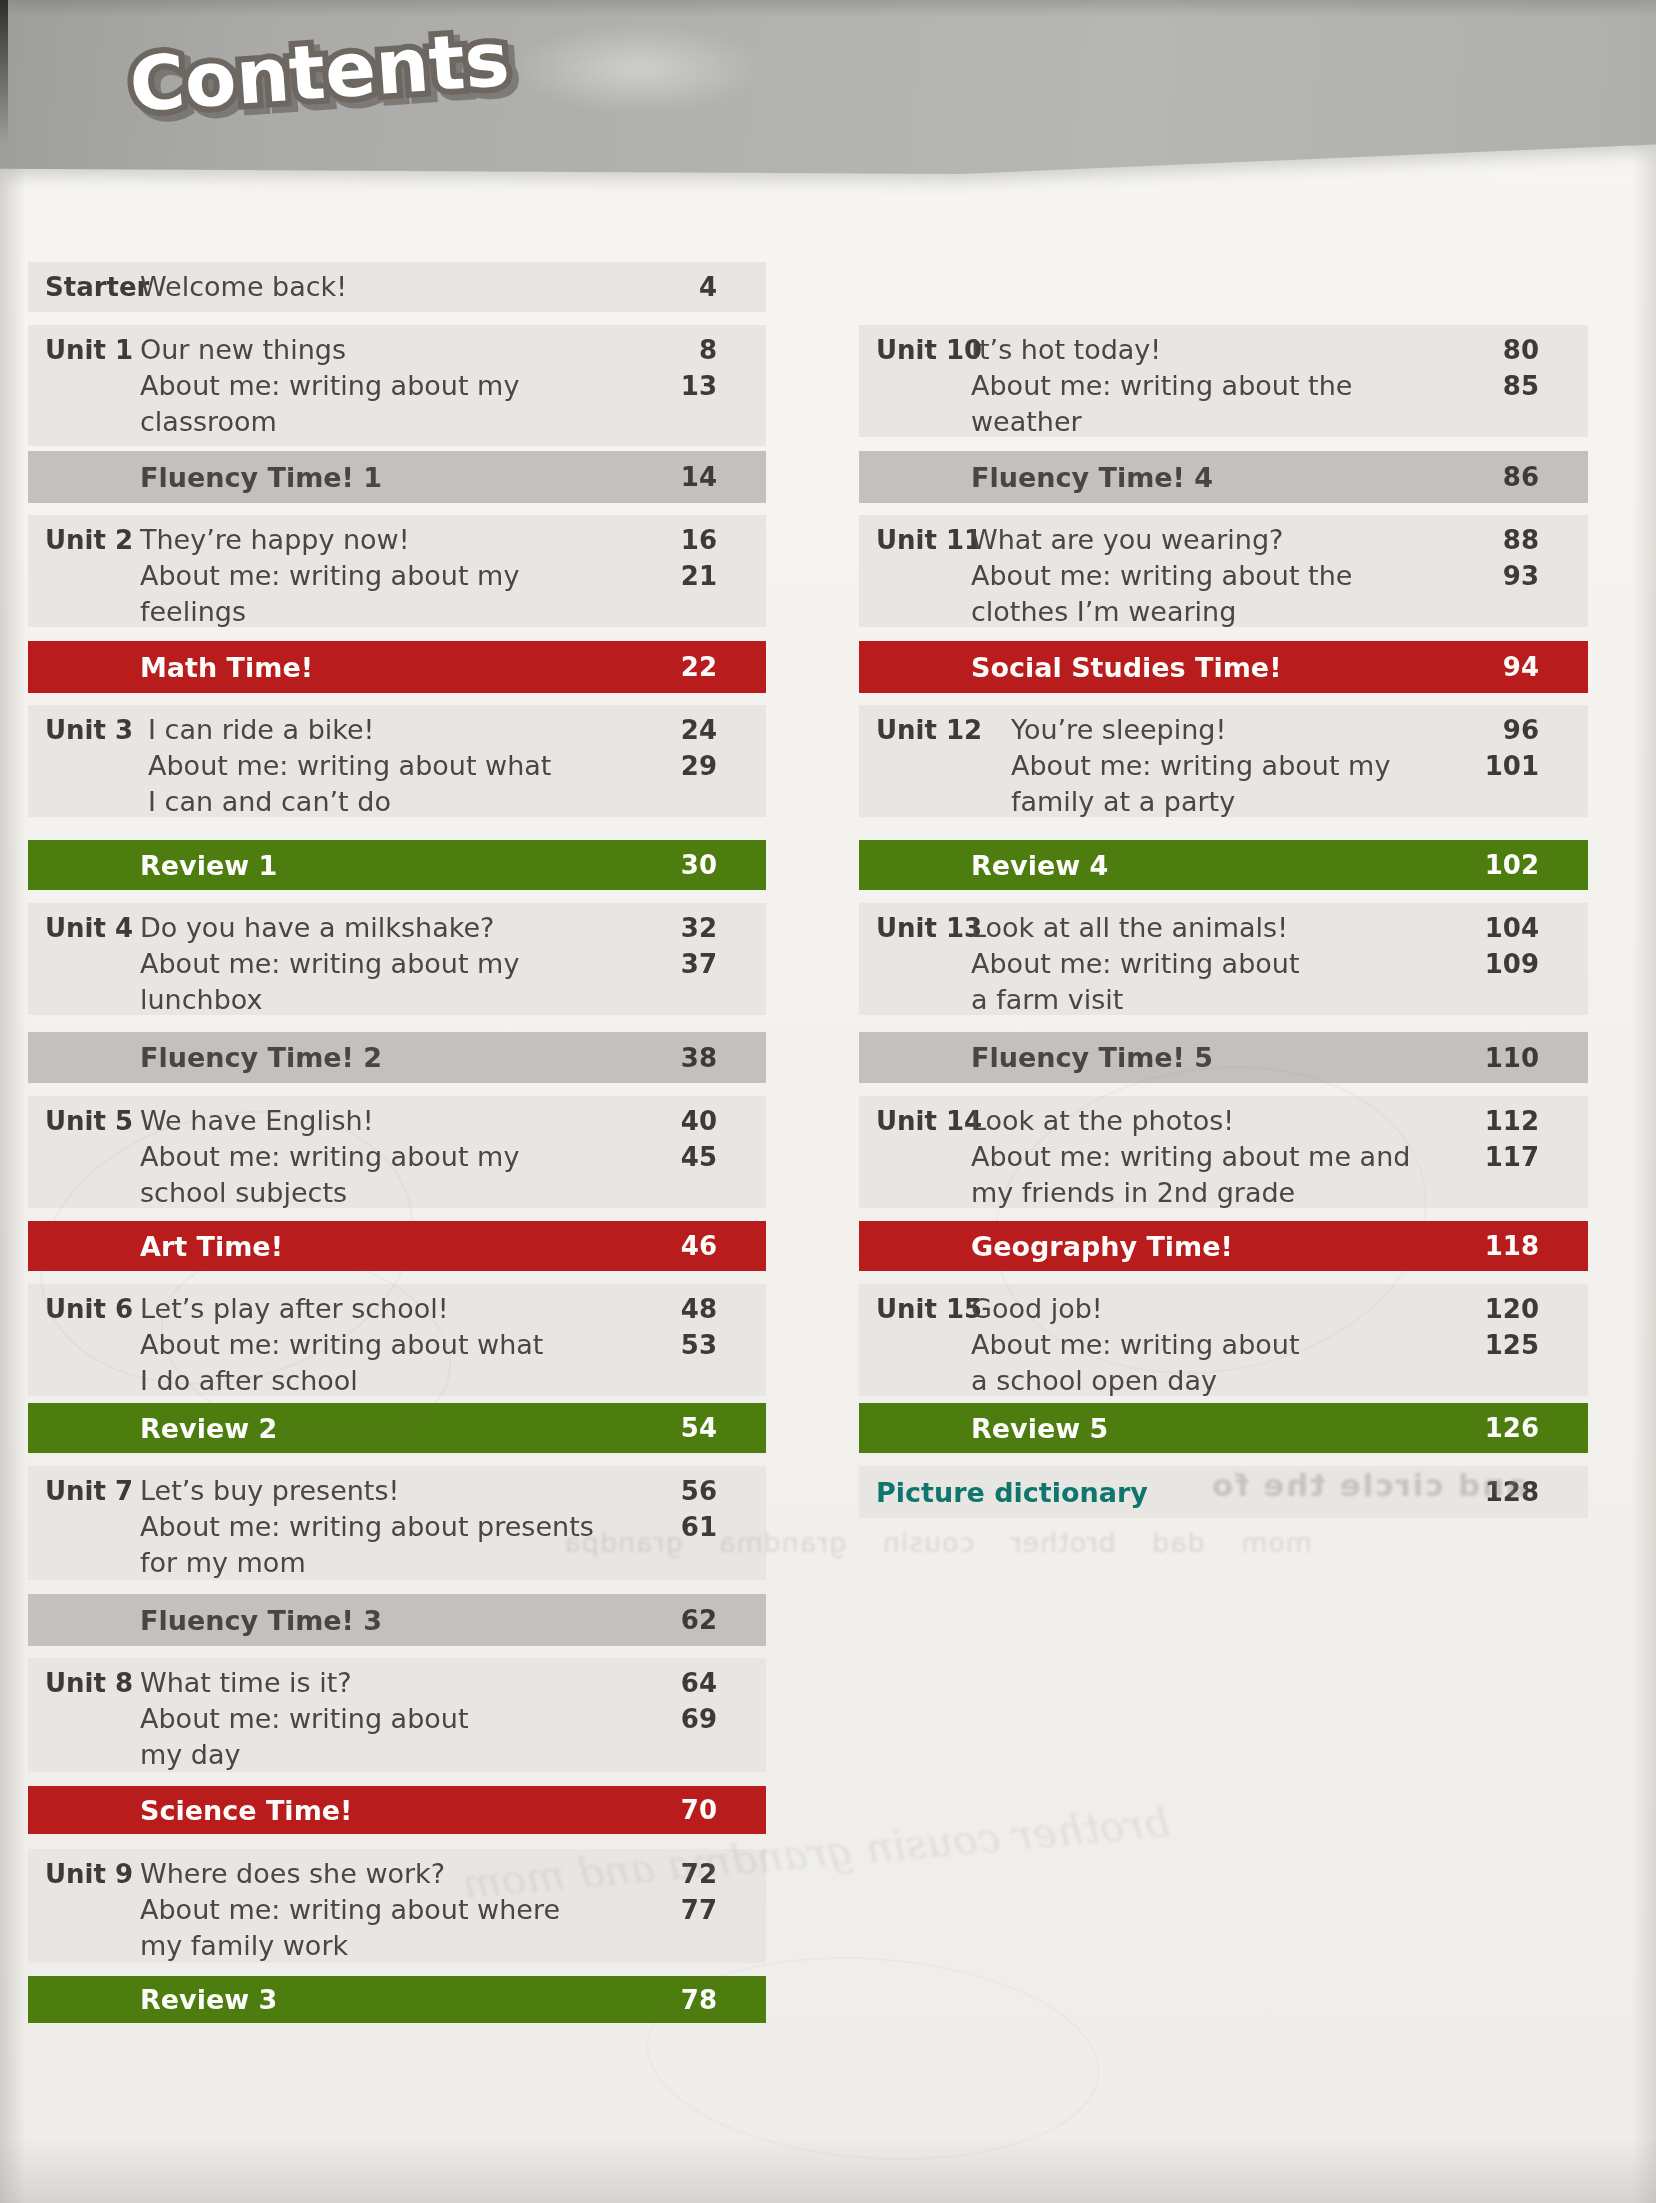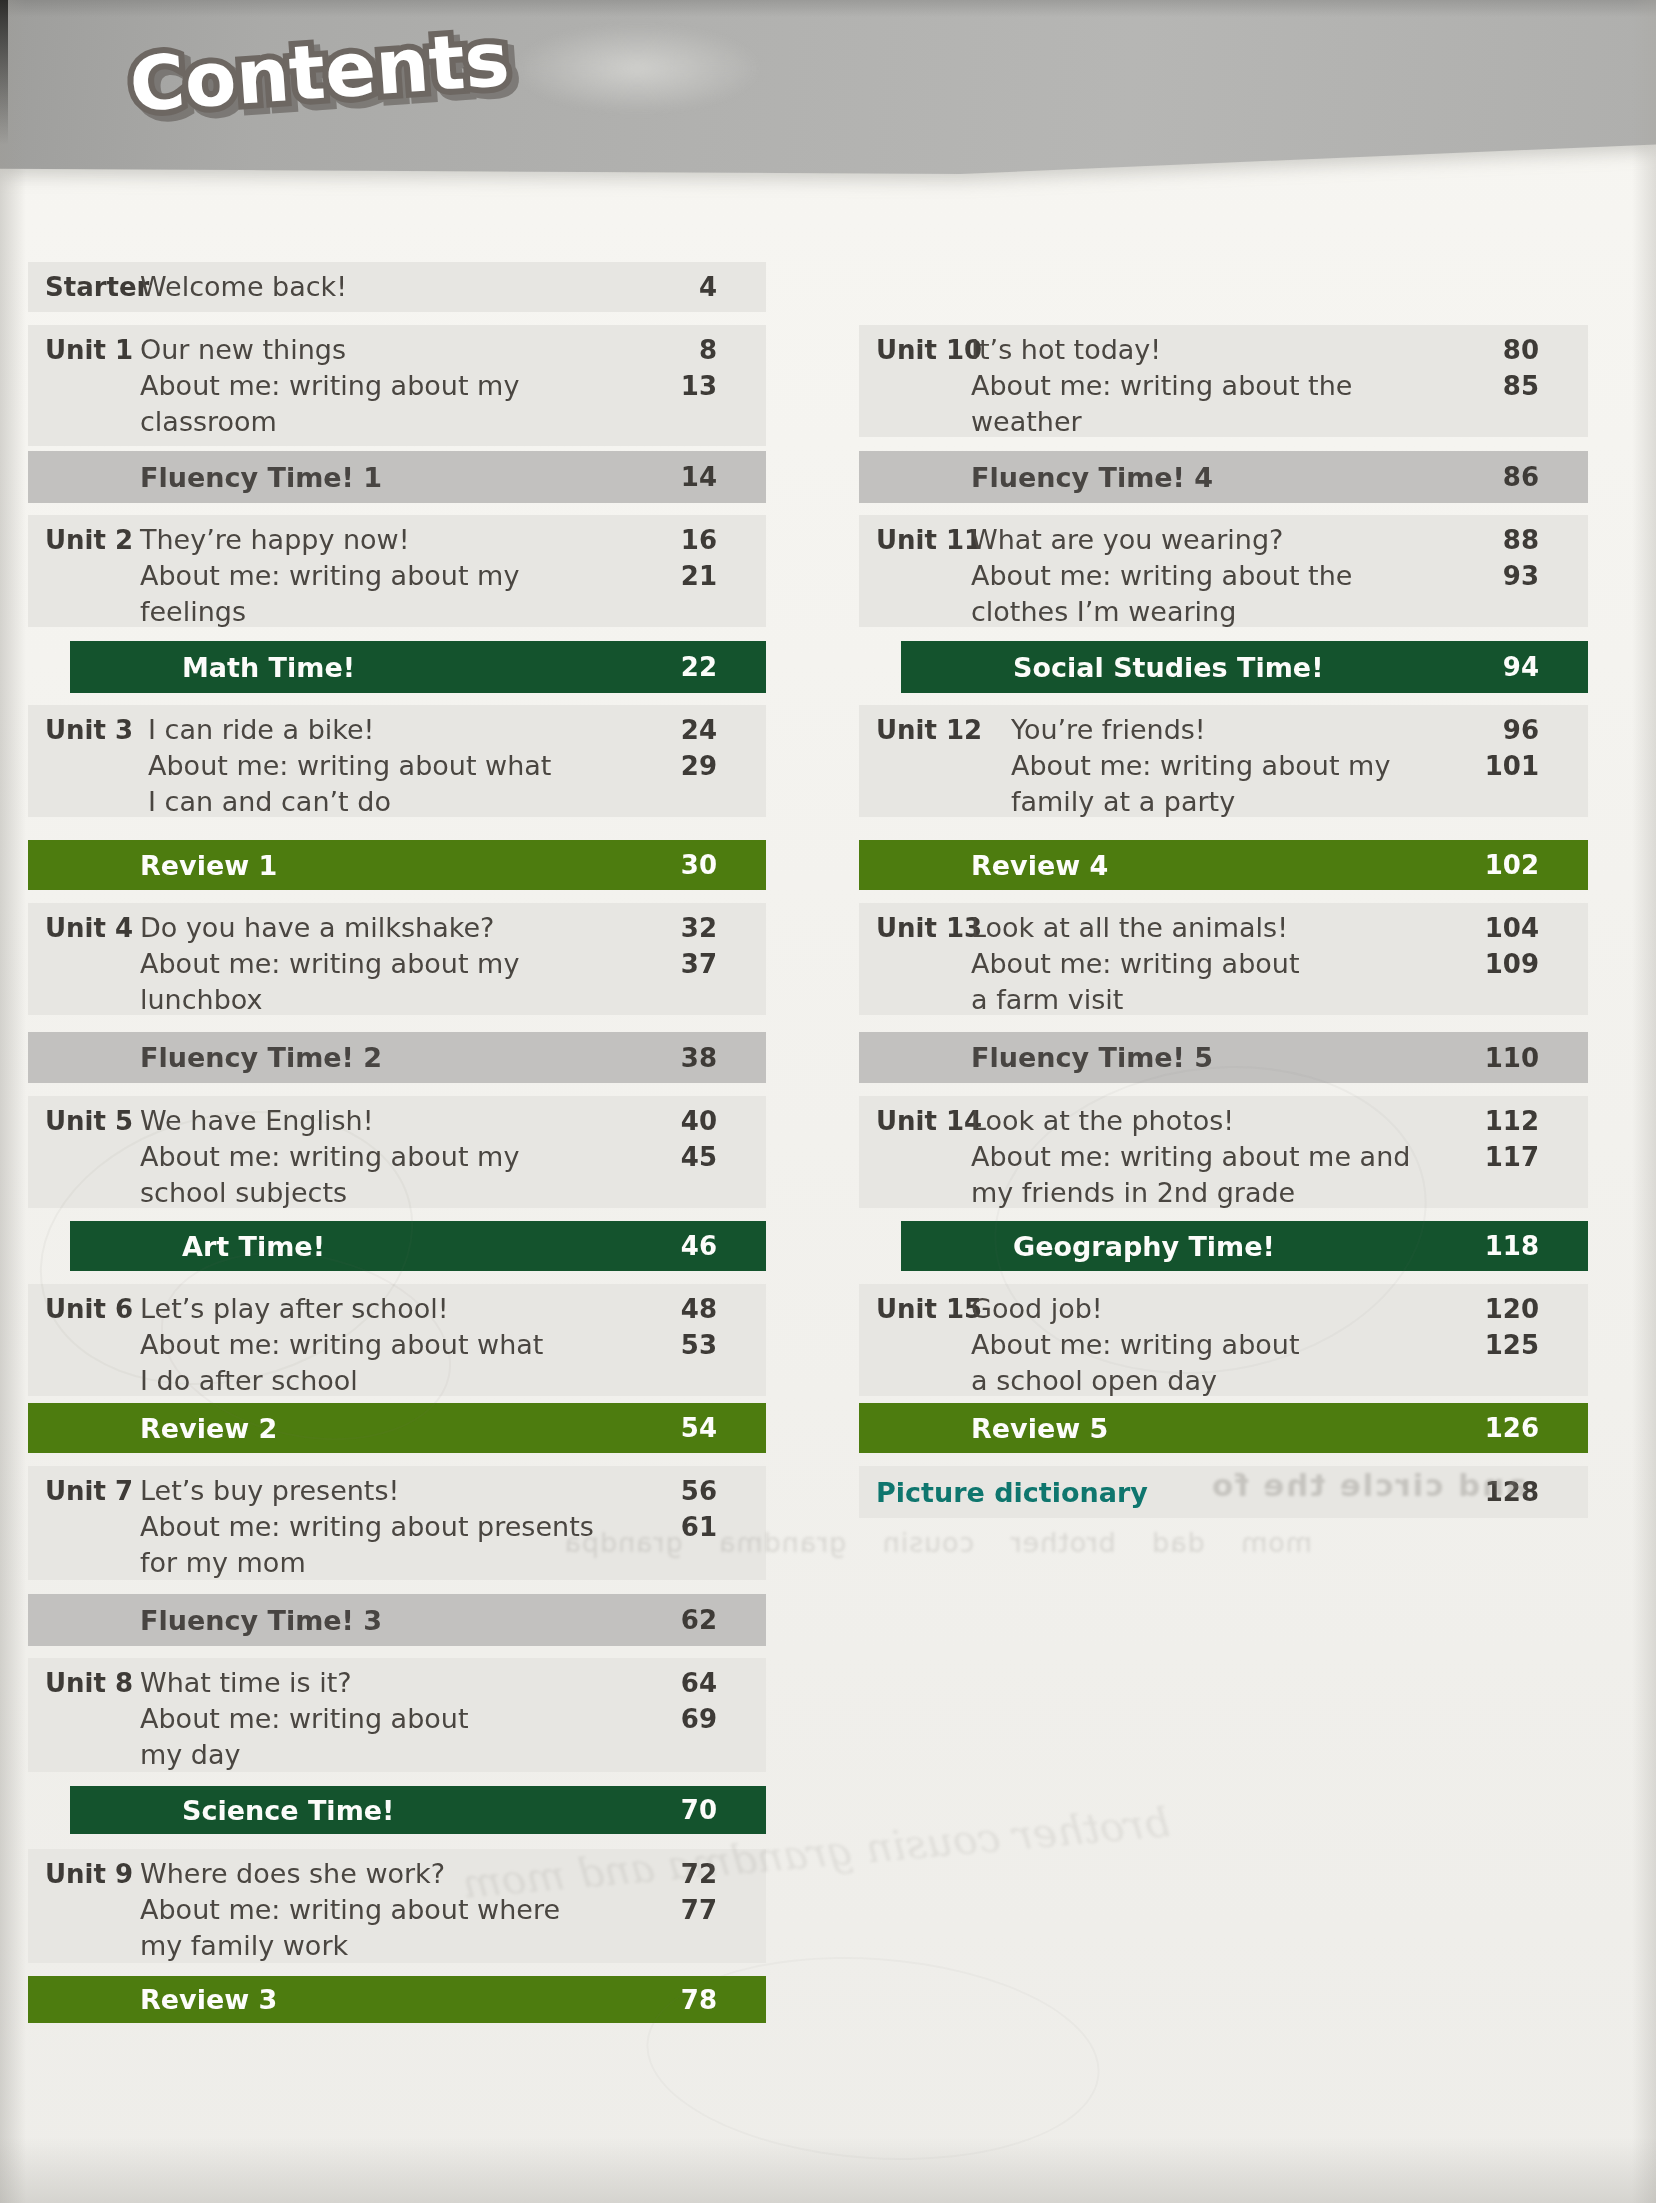--- a/index.html
+++ b/index.html
@@ -41,21 +41,21 @@
   .lbl{grid-column:1;font-weight:bold;color:#3e3b37;font-size:26px;line-height:36px;
     padding-left:17px;white-space:nowrap;}
   .lines{grid-column:2;font-size:27px;line-height:36px;color:#4a4641;}
   .lines div{white-space:nowrap;}
   .nums{grid-column:3;font-size:26px;line-height:36px;font-weight:bold;color:#3e3b37;
     text-align:right;padding-right:49px;}
   .row.fluency,.row.subject,.row.review,.row.plain{align-items:center;}
   .band-title{grid-column:2;font-weight:bold;font-size:27px;white-space:nowrap;}
   .row.fluency{background:#c2c1bf;}
   .row.fluency .band-title{color:#484542;}
-  .row.subject{background:#14532d;margin-left:42px;}
+  .row.subject{background:#b91c1c;}
   .row.subject .band-title,.row.subject .nums{color:#fcfcfa;}
   .row.review{background:#4d7c0f;}
   .row.review .band-title,.row.review .nums{color:#fdfdfb;}
   .row.plain{grid-template-columns:1fr 129px;}
   .plain-title{grid-column:1;font-weight:bold;font-size:27px;color:#0f766e;padding-left:17px;}
   .row.plain .nums{grid-column:2;}
   
   .ghost{position:absolute;transform:scaleX(-1);filter:blur(1.4px);color:#8f8c86;
     pointer-events:none;white-space:nowrap;}
   #ghost-circle{left:946px;top:1467px;width:581px;font-size:31px;font-weight:bold;
@@ -269,21 +269,21 @@
         <div>93</div>
       </div>
     </div>
     <div class="row subject" style="top: 641px; height: 52px;">
       <div class="band-title">Social Studies Time!</div>
       <div class="nums">94</div>
     </div>
     <div class="row unit" style="top: 705px; height: 112px; gap: 40px;">
       <div class="lbl">Unit 12</div>
       <div class="lines">
-        <div>You’re friends!</div>
+        <div>You’re sleeping!</div>
         <div>About me: writing about my</div>
         <div>family at a party</div>
       </div>
       <div class="nums">
         <div>96</div>
         <div>101</div>
       </div>
     </div>
     <div class="row review" style="top: 840px; height: 50px;">
       <div class="band-title">Review 4</div>

